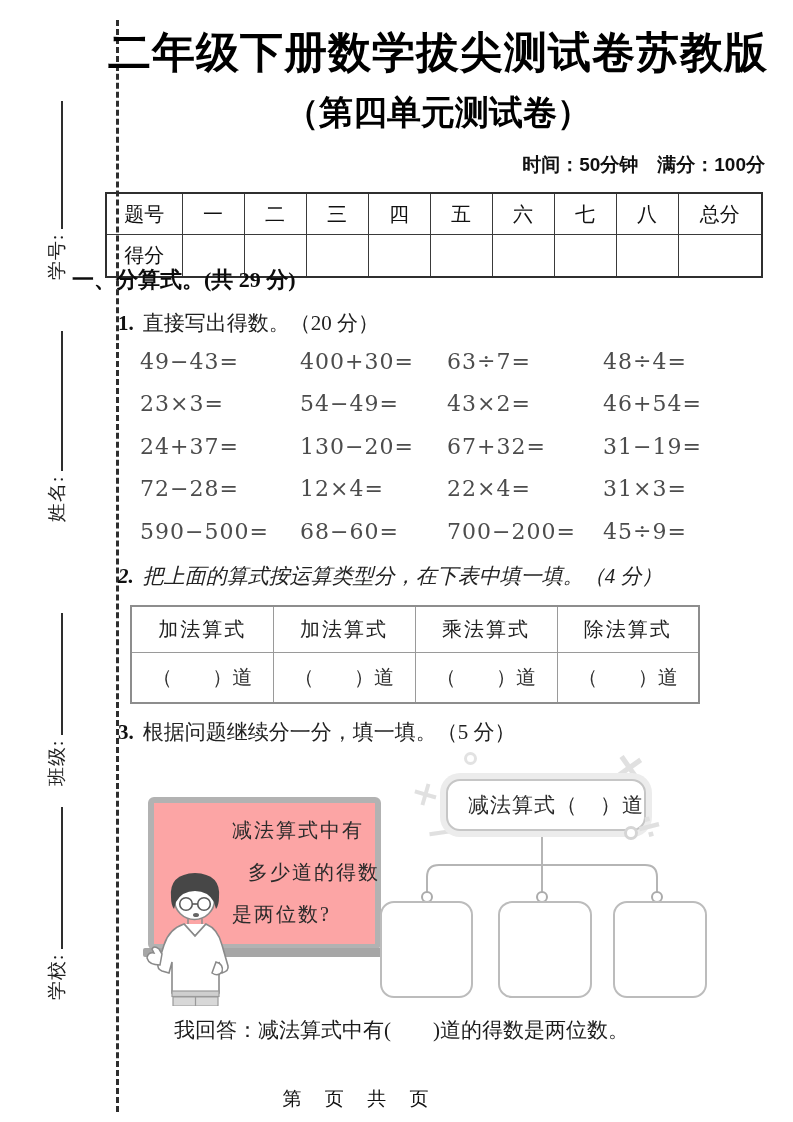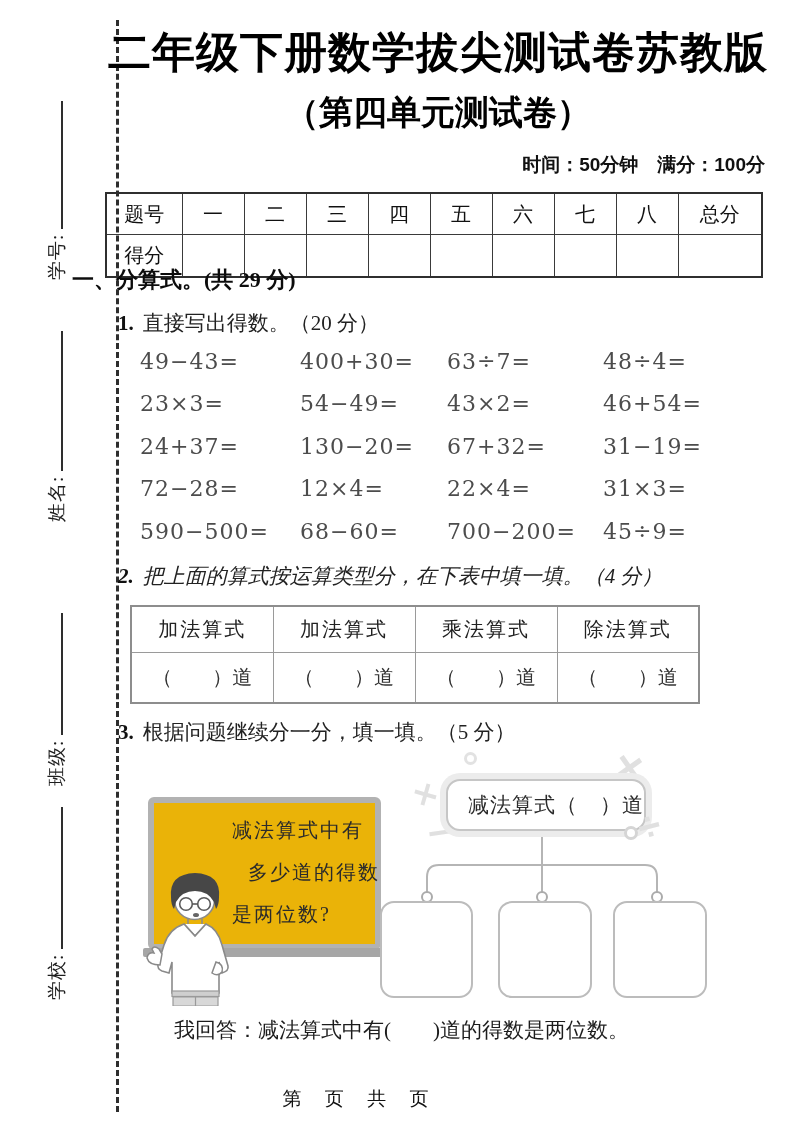--- a/index.html
+++ b/index.html
@@ -42,21 +42,21 @@
   .problems span{white-space:nowrap;}
 
   .q2-table{position:absolute;left:130px;top:605px;width:570px;border-collapse:collapse;
             table-layout:fixed;border:2px solid #8d8d8d;}
   .q2-table td{border:1.5px solid #9a9a9a;text-align:center;padding:0;}
   .q2-table tr.hdr td{height:45px;font-size:20px;color:#222;letter-spacing:2px;}
   .q2-table tr.cells td{height:49px;font-size:20px;color:#333;}
 
   
   .blackboard{position:absolute;left:148px;top:797px;width:233px;height:153px;
-              border:6px solid #b2b2b2;border-radius:6px;background:#eab308;box-sizing:border-box;}
+              border:6px solid #b2b2b2;border-radius:6px;background:#fca5a5;box-sizing:border-box;}
   .board-line{position:absolute;font-size:20px;letter-spacing:2px;color:#2b2b2b;white-space:nowrap;}
   .board-tray{position:absolute;left:143px;top:948px;width:244px;height:9px;background:#a6a6a6;
               border-radius:2px;}
   .teacher{position:absolute;left:138px;top:866px;z-index:3;}
 
   .top-box{position:absolute;left:446px;top:779px;width:196px;height:48px;background:#fff;
            border:2px solid #c6c6c6;border-radius:14px;box-shadow:0 0 0 6px #ececec;
            line-height:48px;text-align:right;font-size:21px;color:#2b2b2b;letter-spacing:1px;z-index:2;}
   .decor{position:absolute;color:#e0e0e0;font-family:"Liberation Sans",sans-serif;
          font-weight:bold;z-index:1;line-height:1;}

